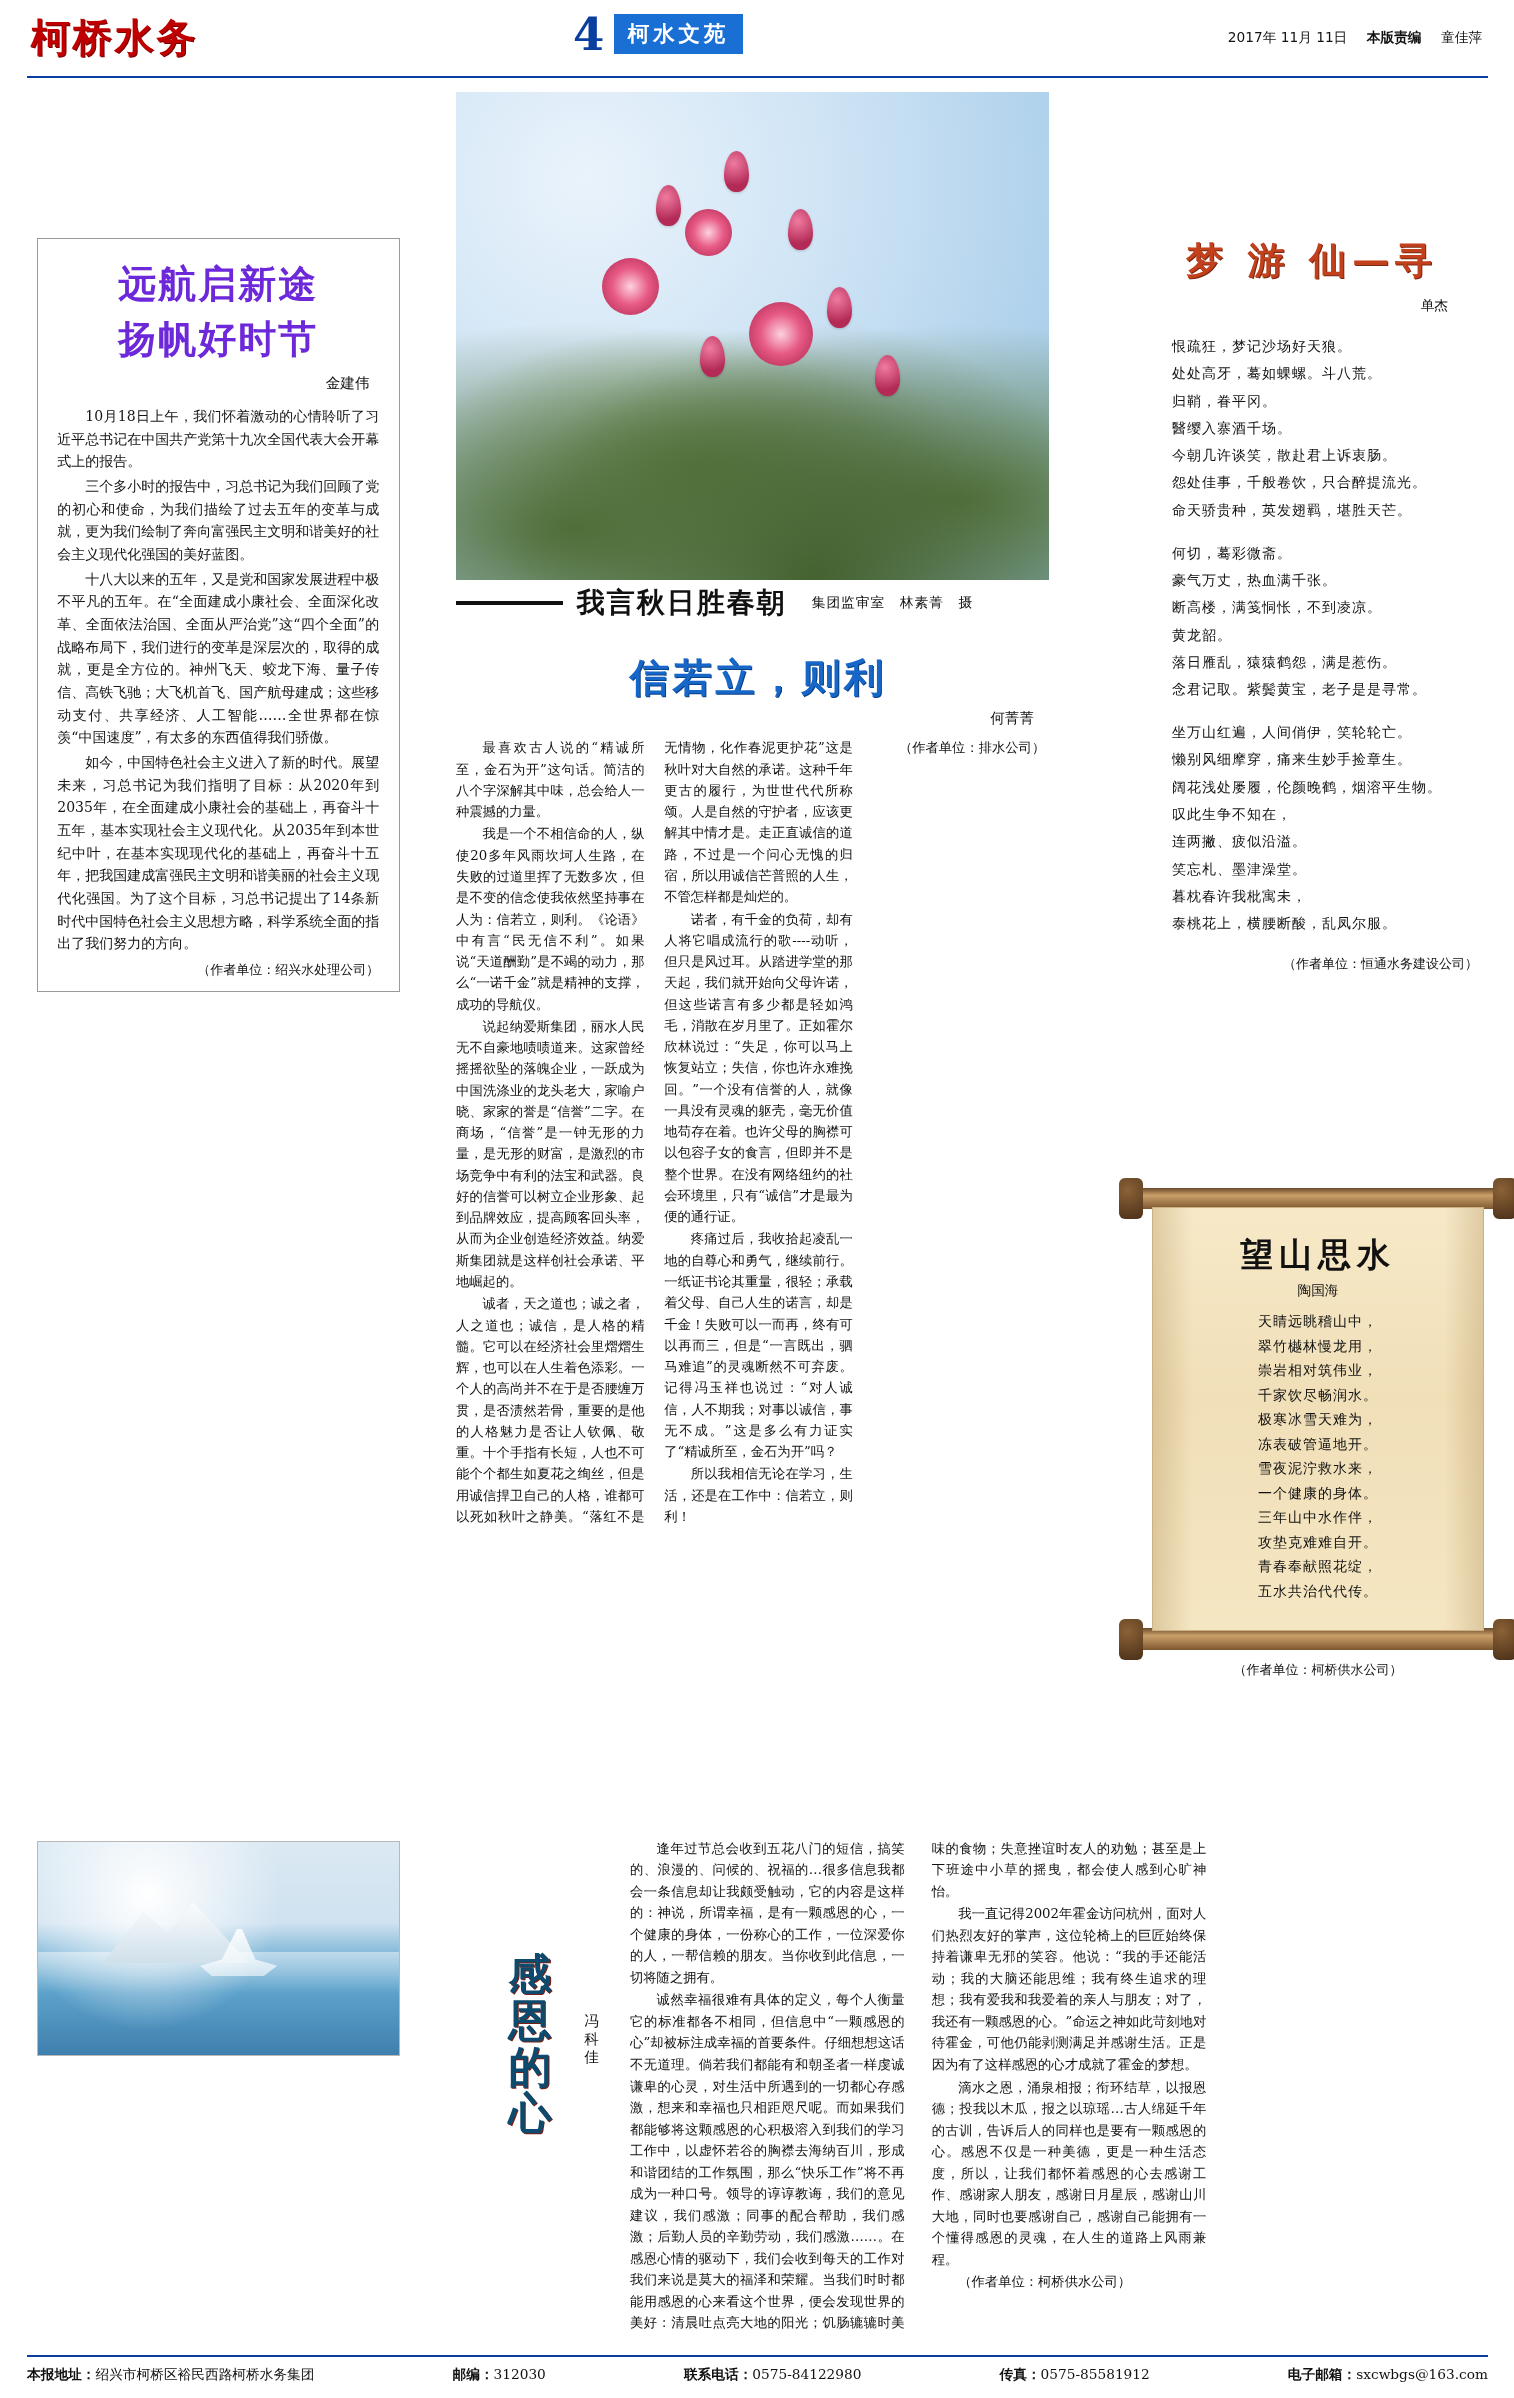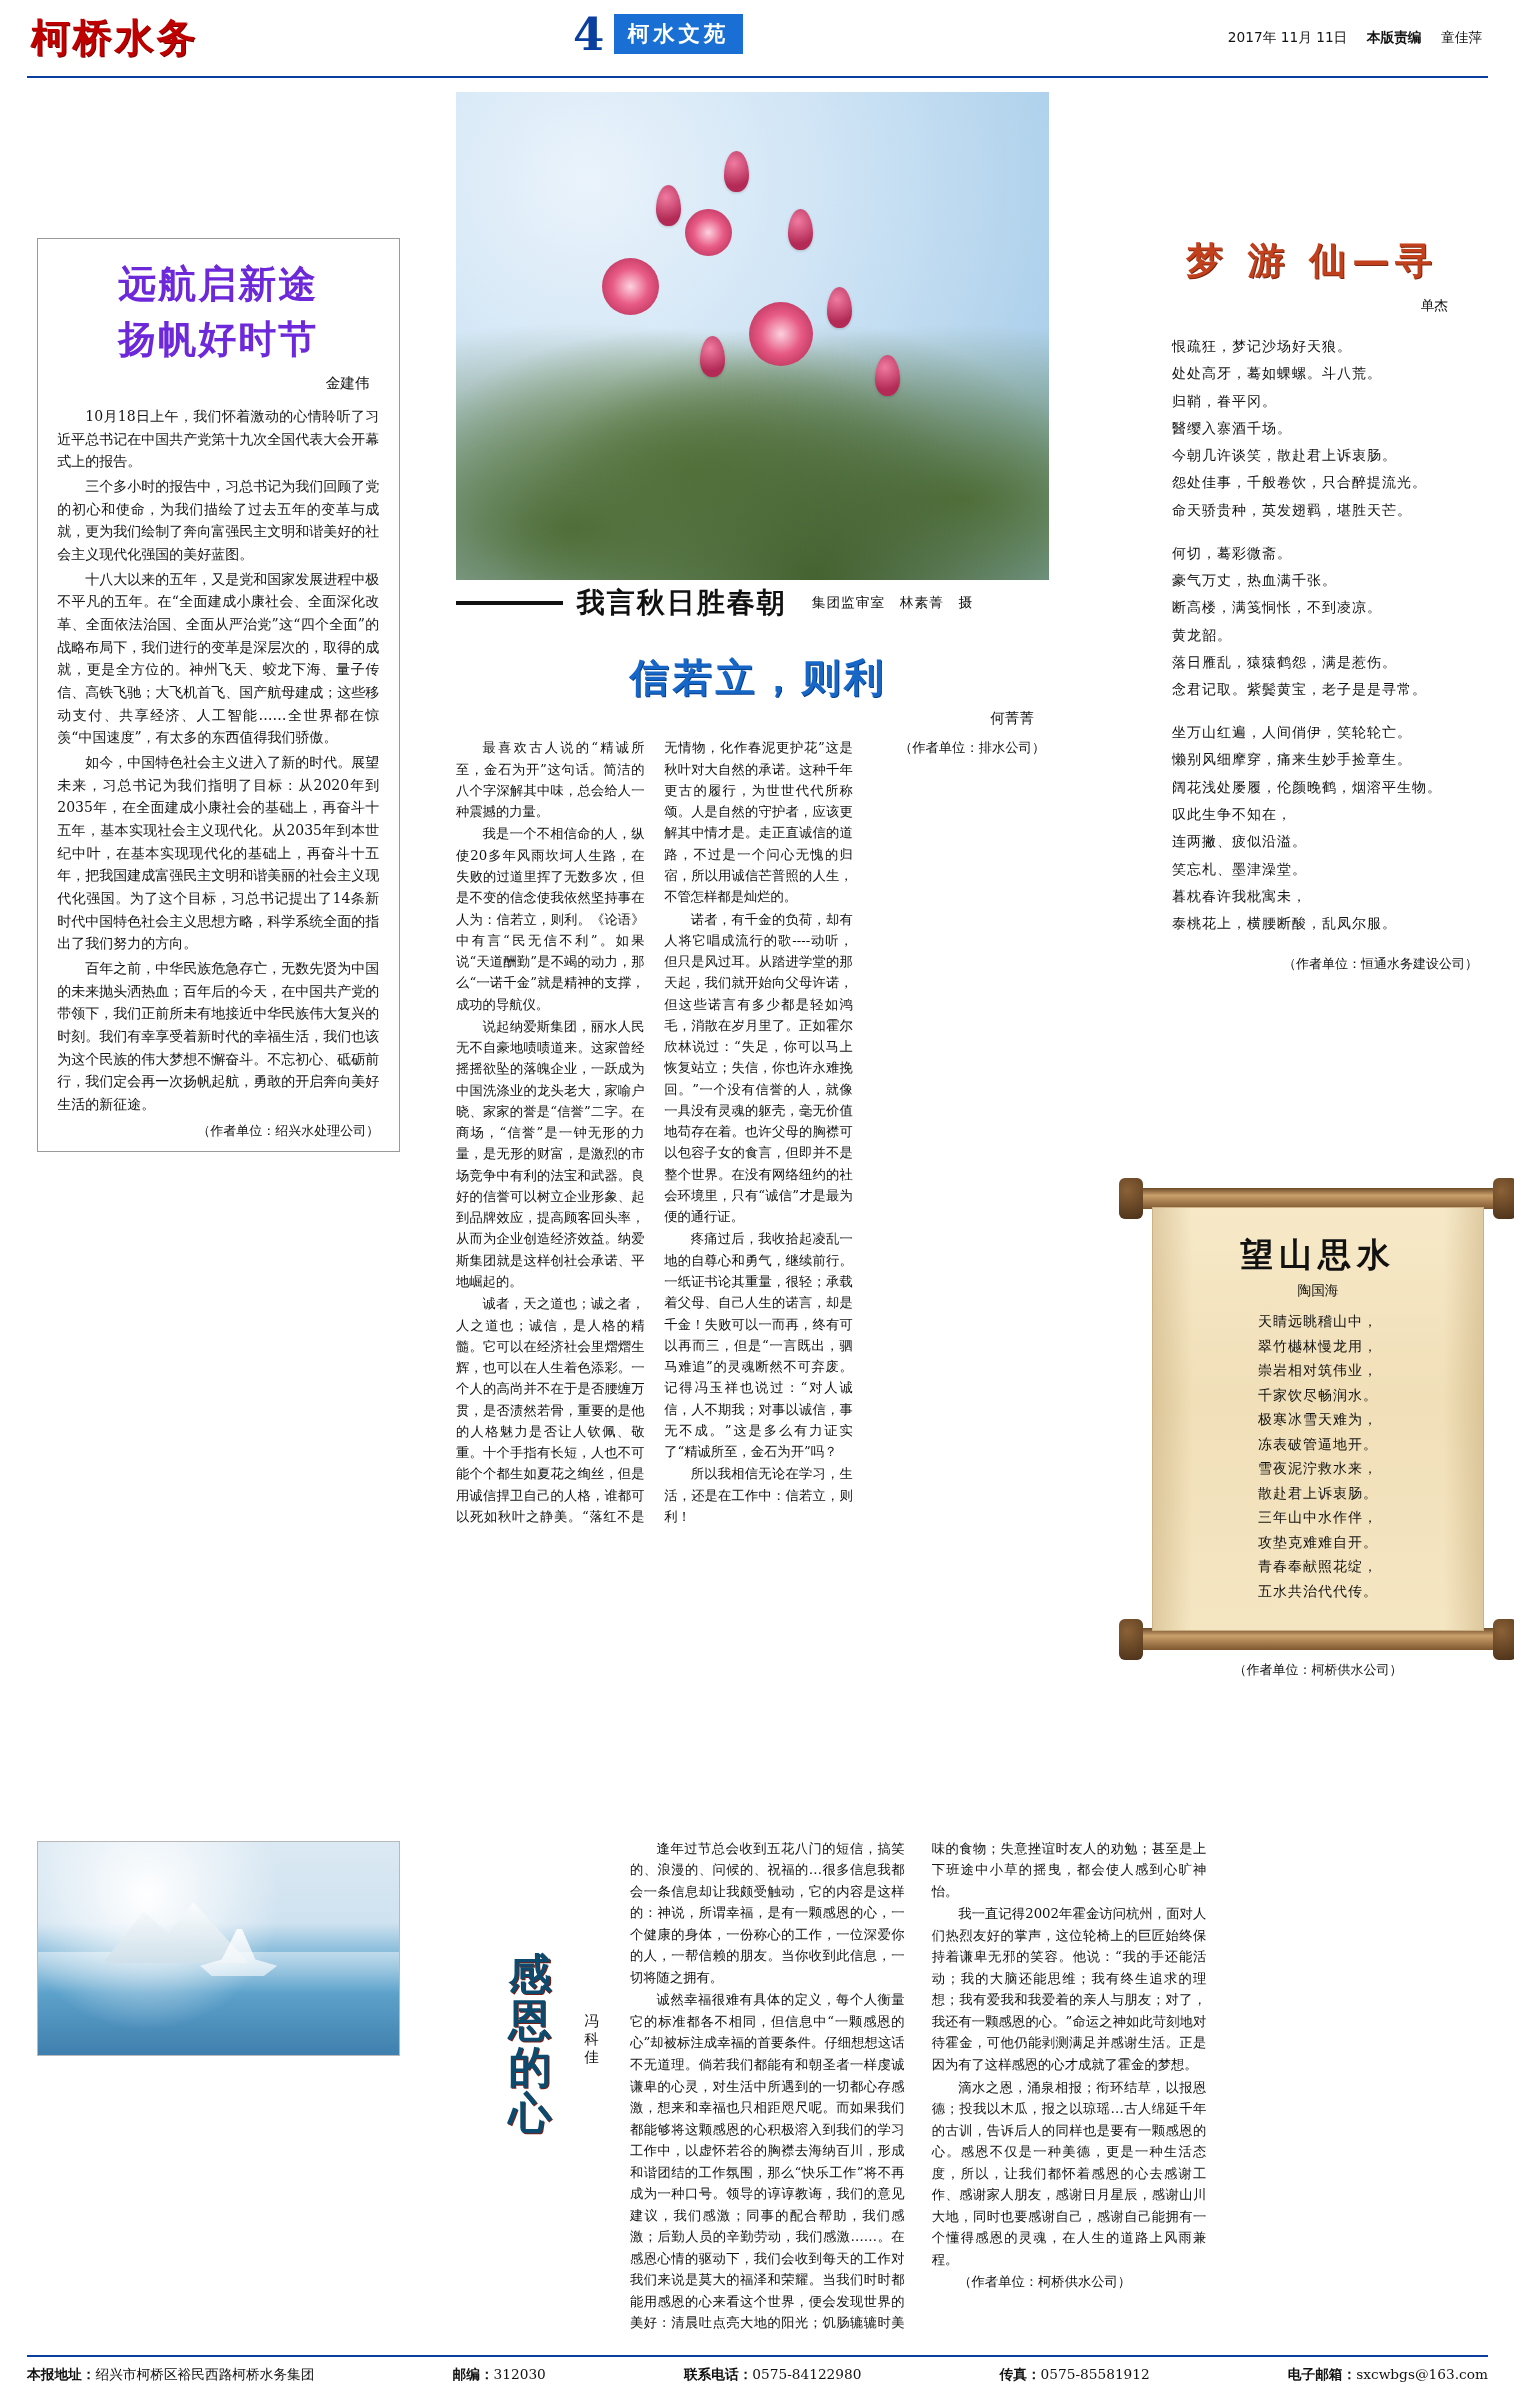--- a/index.html
+++ b/index.html
@@ -450,21 +450,20 @@
         <div class="left-title">
           <div>远航启新途</div>
           <div>扬帆好时节</div>
         </div>
         <div class="byline-right">金建伟</div>
         <div class="body-text">
           <p>10月18日上午，我们怀着激动的心情聆听了习近平总书记在中国共产党第十九次全国代表大会开幕式上的报告。</p>
           <p>三个多小时的报告中，习总书记为我们回顾了党的初心和使命，为我们描绘了过去五年的变革与成就，更为我们绘制了奔向富强民主文明和谐美好的社会主义现代化强国的美好蓝图。</p>
           <p>十八大以来的五年，又是党和国家发展进程中极不平凡的五年。在“全面建成小康社会、全面深化改革、全面依法治国、全面从严治党”这“四个全面”的战略布局下，我们进行的变革是深层次的，取得的成就，更是全方位的。神州飞天、蛟龙下海、量子传信、高铁飞驰；大飞机首飞、国产航母建成；这些移动支付、共享经济、人工智能……全世界都在惊羡“中国速度”，有太多的东西值得我们骄傲。</p>
           <p>如今，中国特色社会主义进入了新的时代。展望未来，习总书记为我们指明了目标：从2020年到2035年，在全面建成小康社会的基础上，再奋斗十五年，基本实现社会主义现代化。从2035年到本世纪中叶，在基本实现现代化的基础上，再奋斗十五年，把我国建成富强民主文明和谐美丽的社会主义现代化强国。为了这个目标，习总书记提出了14条新时代中国特色社会主义思想方略，科学系统全面的指出了我们努力的方向。</p>
-          <p>百年之前，中华民族危急存亡，无数先贤为中国的未来抛头洒热血；百年后的今天，在中国共产党的带领下，我们正前所未有地接近中华民族伟大复兴的时刻。我们有幸享受着新时代的幸福生活，我们也该为这个民族的伟大梦想不懈奋斗。不忘初心、砥砺前行，我们定会再一次扬帆起航，勇敢的开启奔向美好生活的新征途。</p>
         </div>
         <div class="credit">（作者单位：绍兴水处理公司）</div>
       </div>
     </div>
 
     <div class="ship-img">
       <div class="sea-glow"></div>
       <div class="mount"></div>
       <div class="ship"></div>
     </div>
@@ -542,21 +541,21 @@
       <div class="paper">
         <div class="scroll-title">望山思水</div>
         <div class="scroll-author">陶国海</div>
         <div class="scroll-line">天睛远眺稽山中，</div>
         <div class="scroll-line">翠竹樾林慢龙用，</div>
         <div class="scroll-line">崇岩相对筑伟业，</div>
         <div class="scroll-line">千家饮尽畅润水。</div>
         <div class="scroll-line">极寒冰雪天难为，</div>
         <div class="scroll-line">冻表破管逼地开。</div>
         <div class="scroll-line">雪夜泥泞救水来，</div>
-        <div class="scroll-line">散赴君上诉衷肠。</div>
+        <div class="scroll-line">一个健康的身体。</div>
         <div class="scroll-line">三年山中水作伴，</div>
         <div class="scroll-line">攻垫克难难自开。</div>
         <div class="scroll-line">青春奉献照花绽，</div>
         <div class="scroll-line">五水共治代代传。</div>
       </div>
       <div class="scroll-credit">（作者单位：柯桥供水公司）</div>
     </div>
 
     <div class="bottom-area">
       <div class="vert-title">感恩的心</div>

